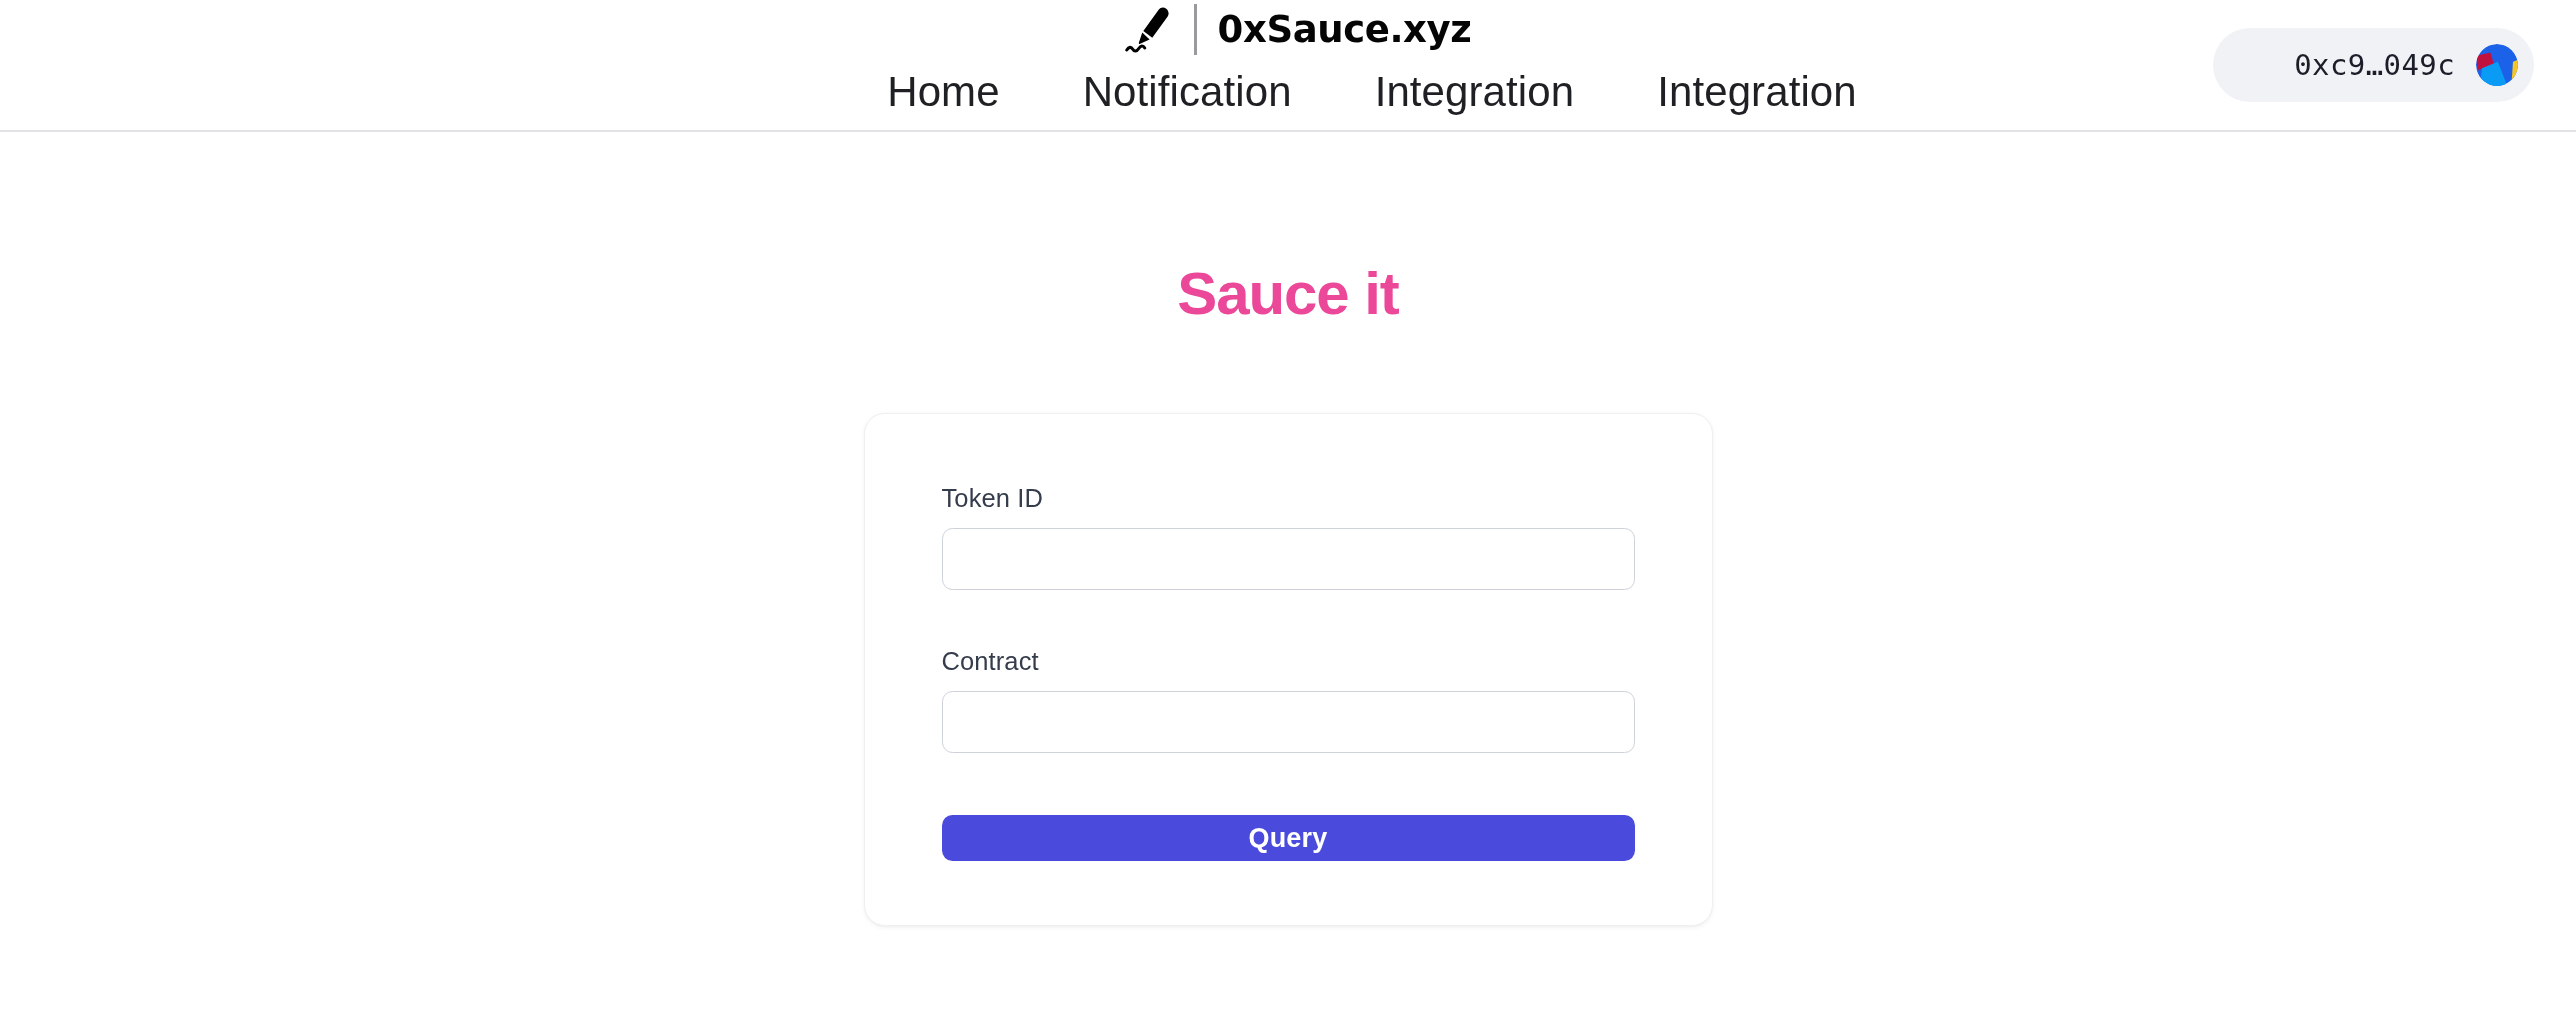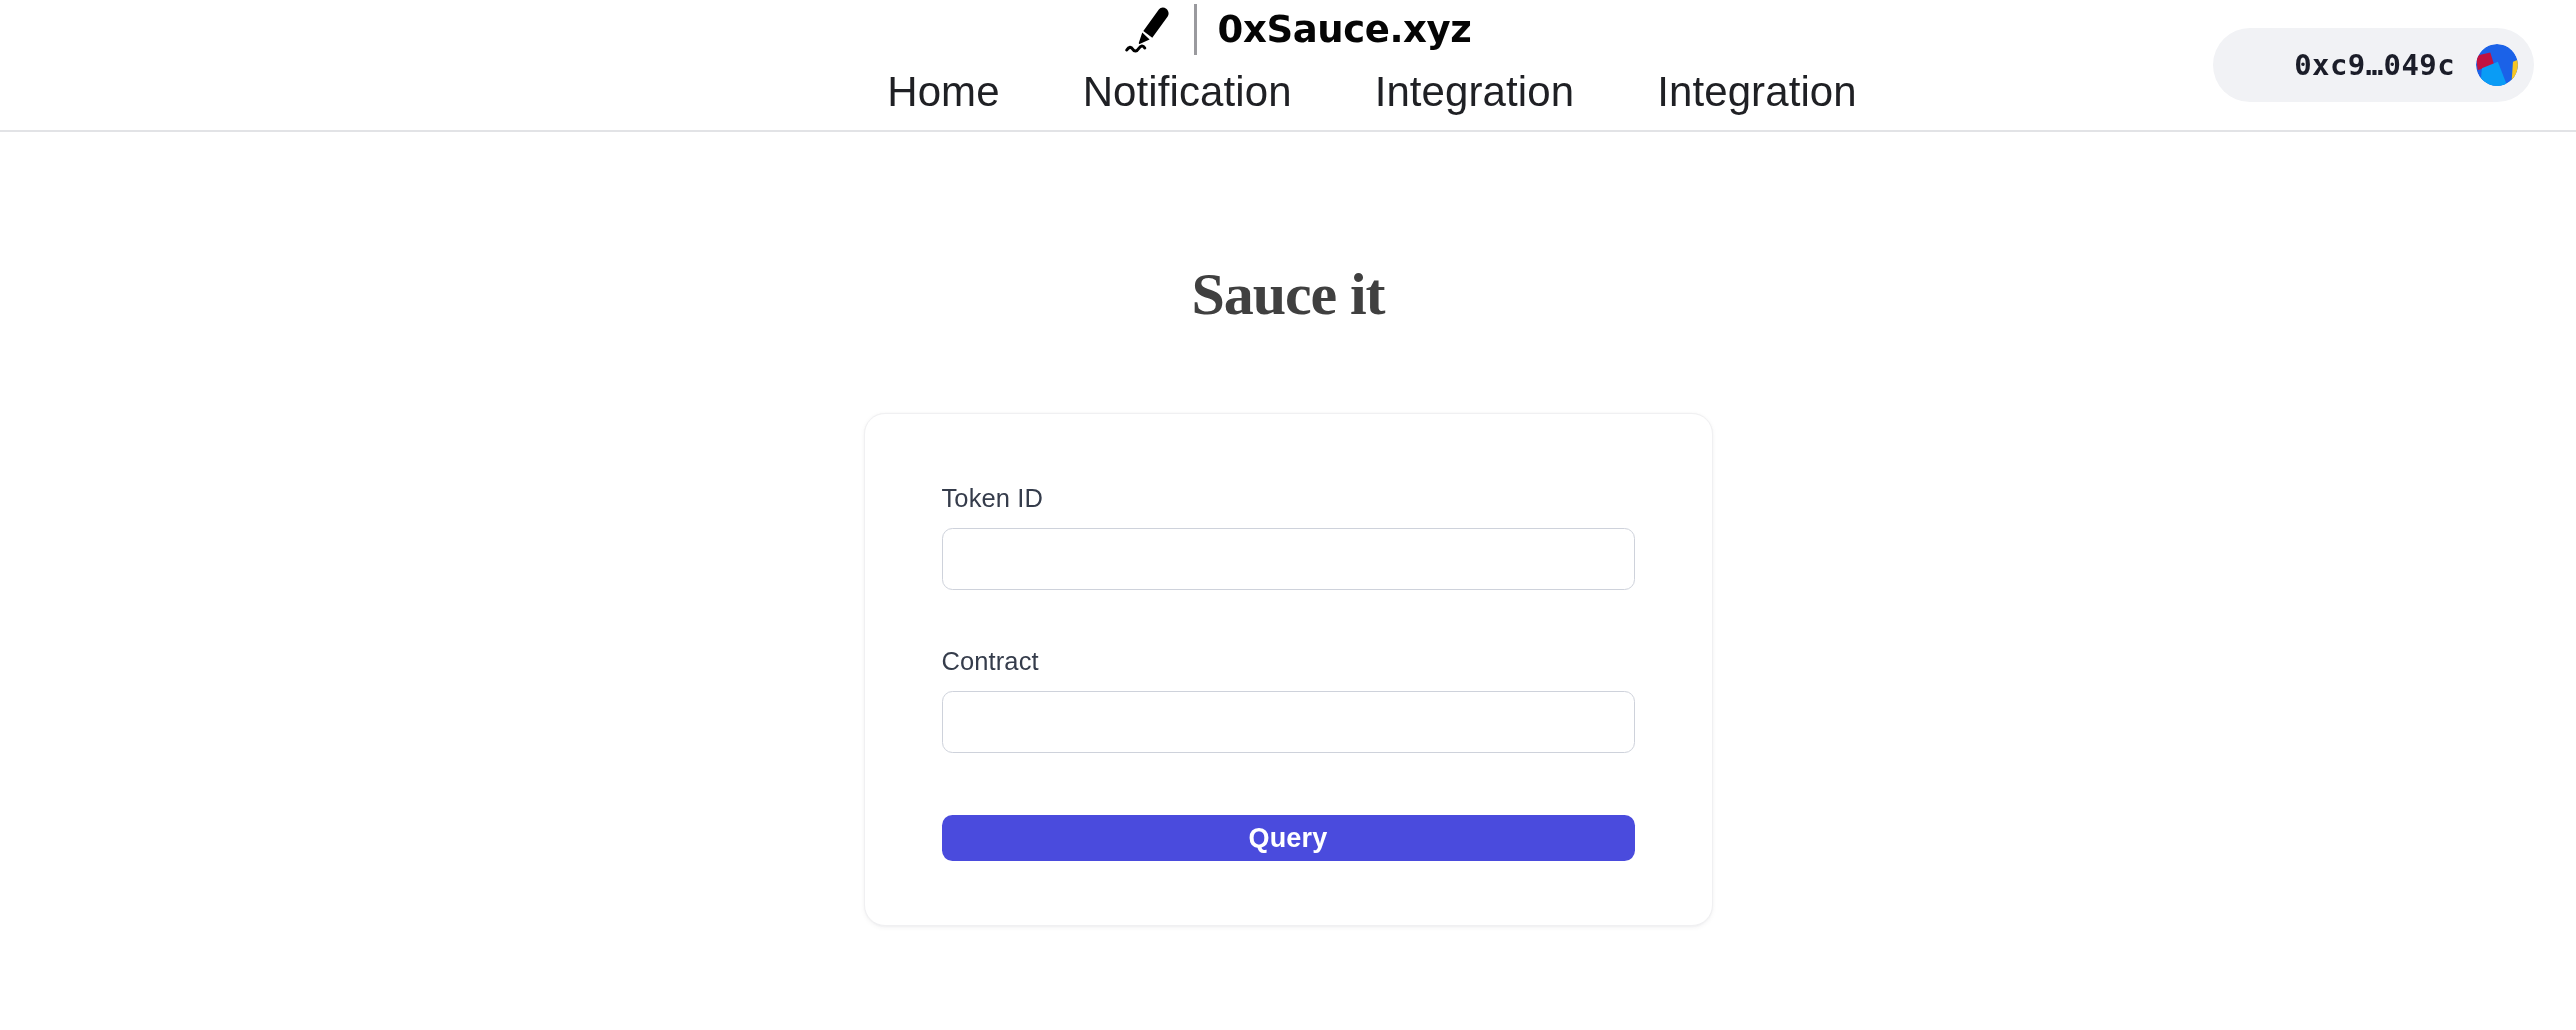--- a/index.html
+++ b/index.html
@@ -82,21 +82,20 @@
     height: 74px;
     min-width: 321px;
     background: #f1f2f5;
     border-radius: 37px;
     display: flex;
     align-items: center;
     justify-content: flex-end;
     padding: 0 16px 0 40px;
     cursor: pointer;
     gap: 21px;
-    font-weight: bold;
   }
 
   .wallet-address {
     font-family: "DejaVu Sans Mono", monospace;
     font-size: 29px;
     color: #1b1d29;
     letter-spacing: 0.4px;
     white-space: nowrap;
   }
 
@@ -114,24 +113,24 @@
     height: calc(1030px - 159px);
     display: flex;
     flex-direction: column;
     align-items: center;
     background: #ffffff;
   }
 
   .page-title {
     font-size: 60px;
     font-weight: 800;
-    color: #404040;
+    color: #ec4899;
     letter-spacing: -1.1px;
     margin-top: 132px;
-    font-family: Liberation Serif, serif;
+    font-family: Liberation Sans, sans-serif;
     line-height: 1;
   }
 
   .card {
     margin-top: 89px;
     width: 849px;
     background: #ffffff;
     border: 1.9px solid #f0f0f2;
     border-radius: 21px;
     box-shadow: 0 1.9px 5.7px rgba(16,24,40,0.045), 0 0.9px 1.9px rgba(16,24,40,0.03);

